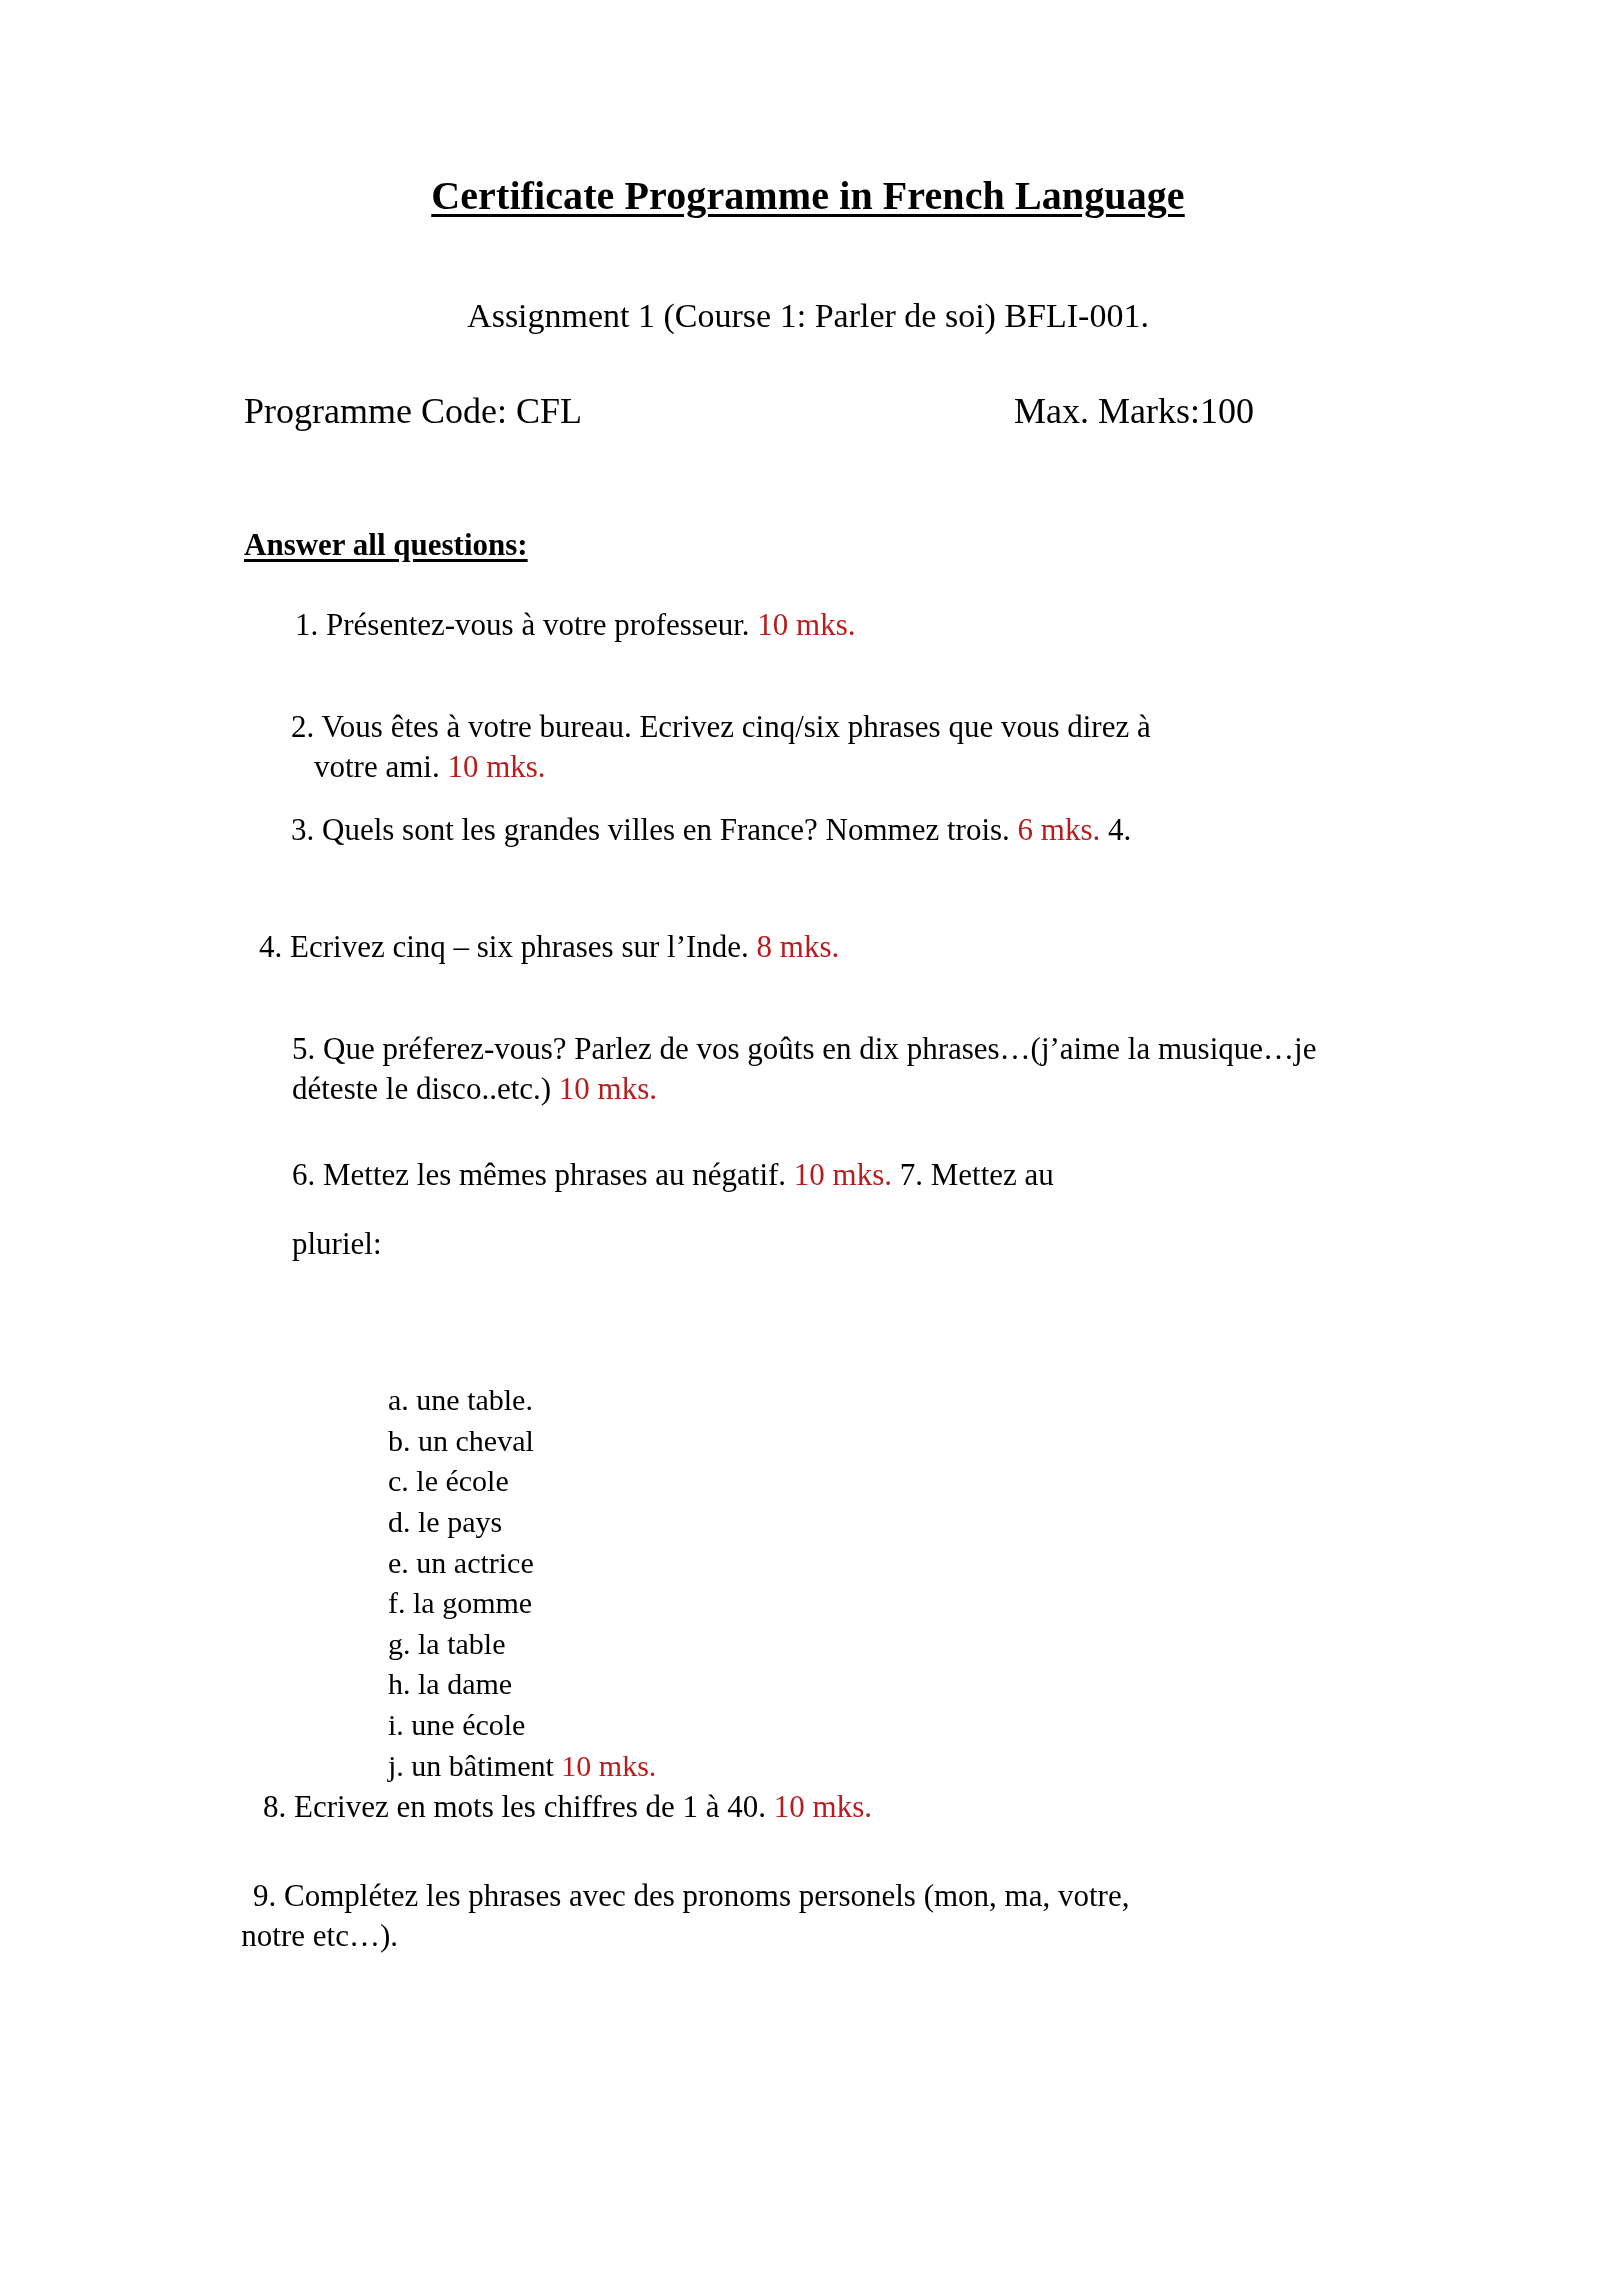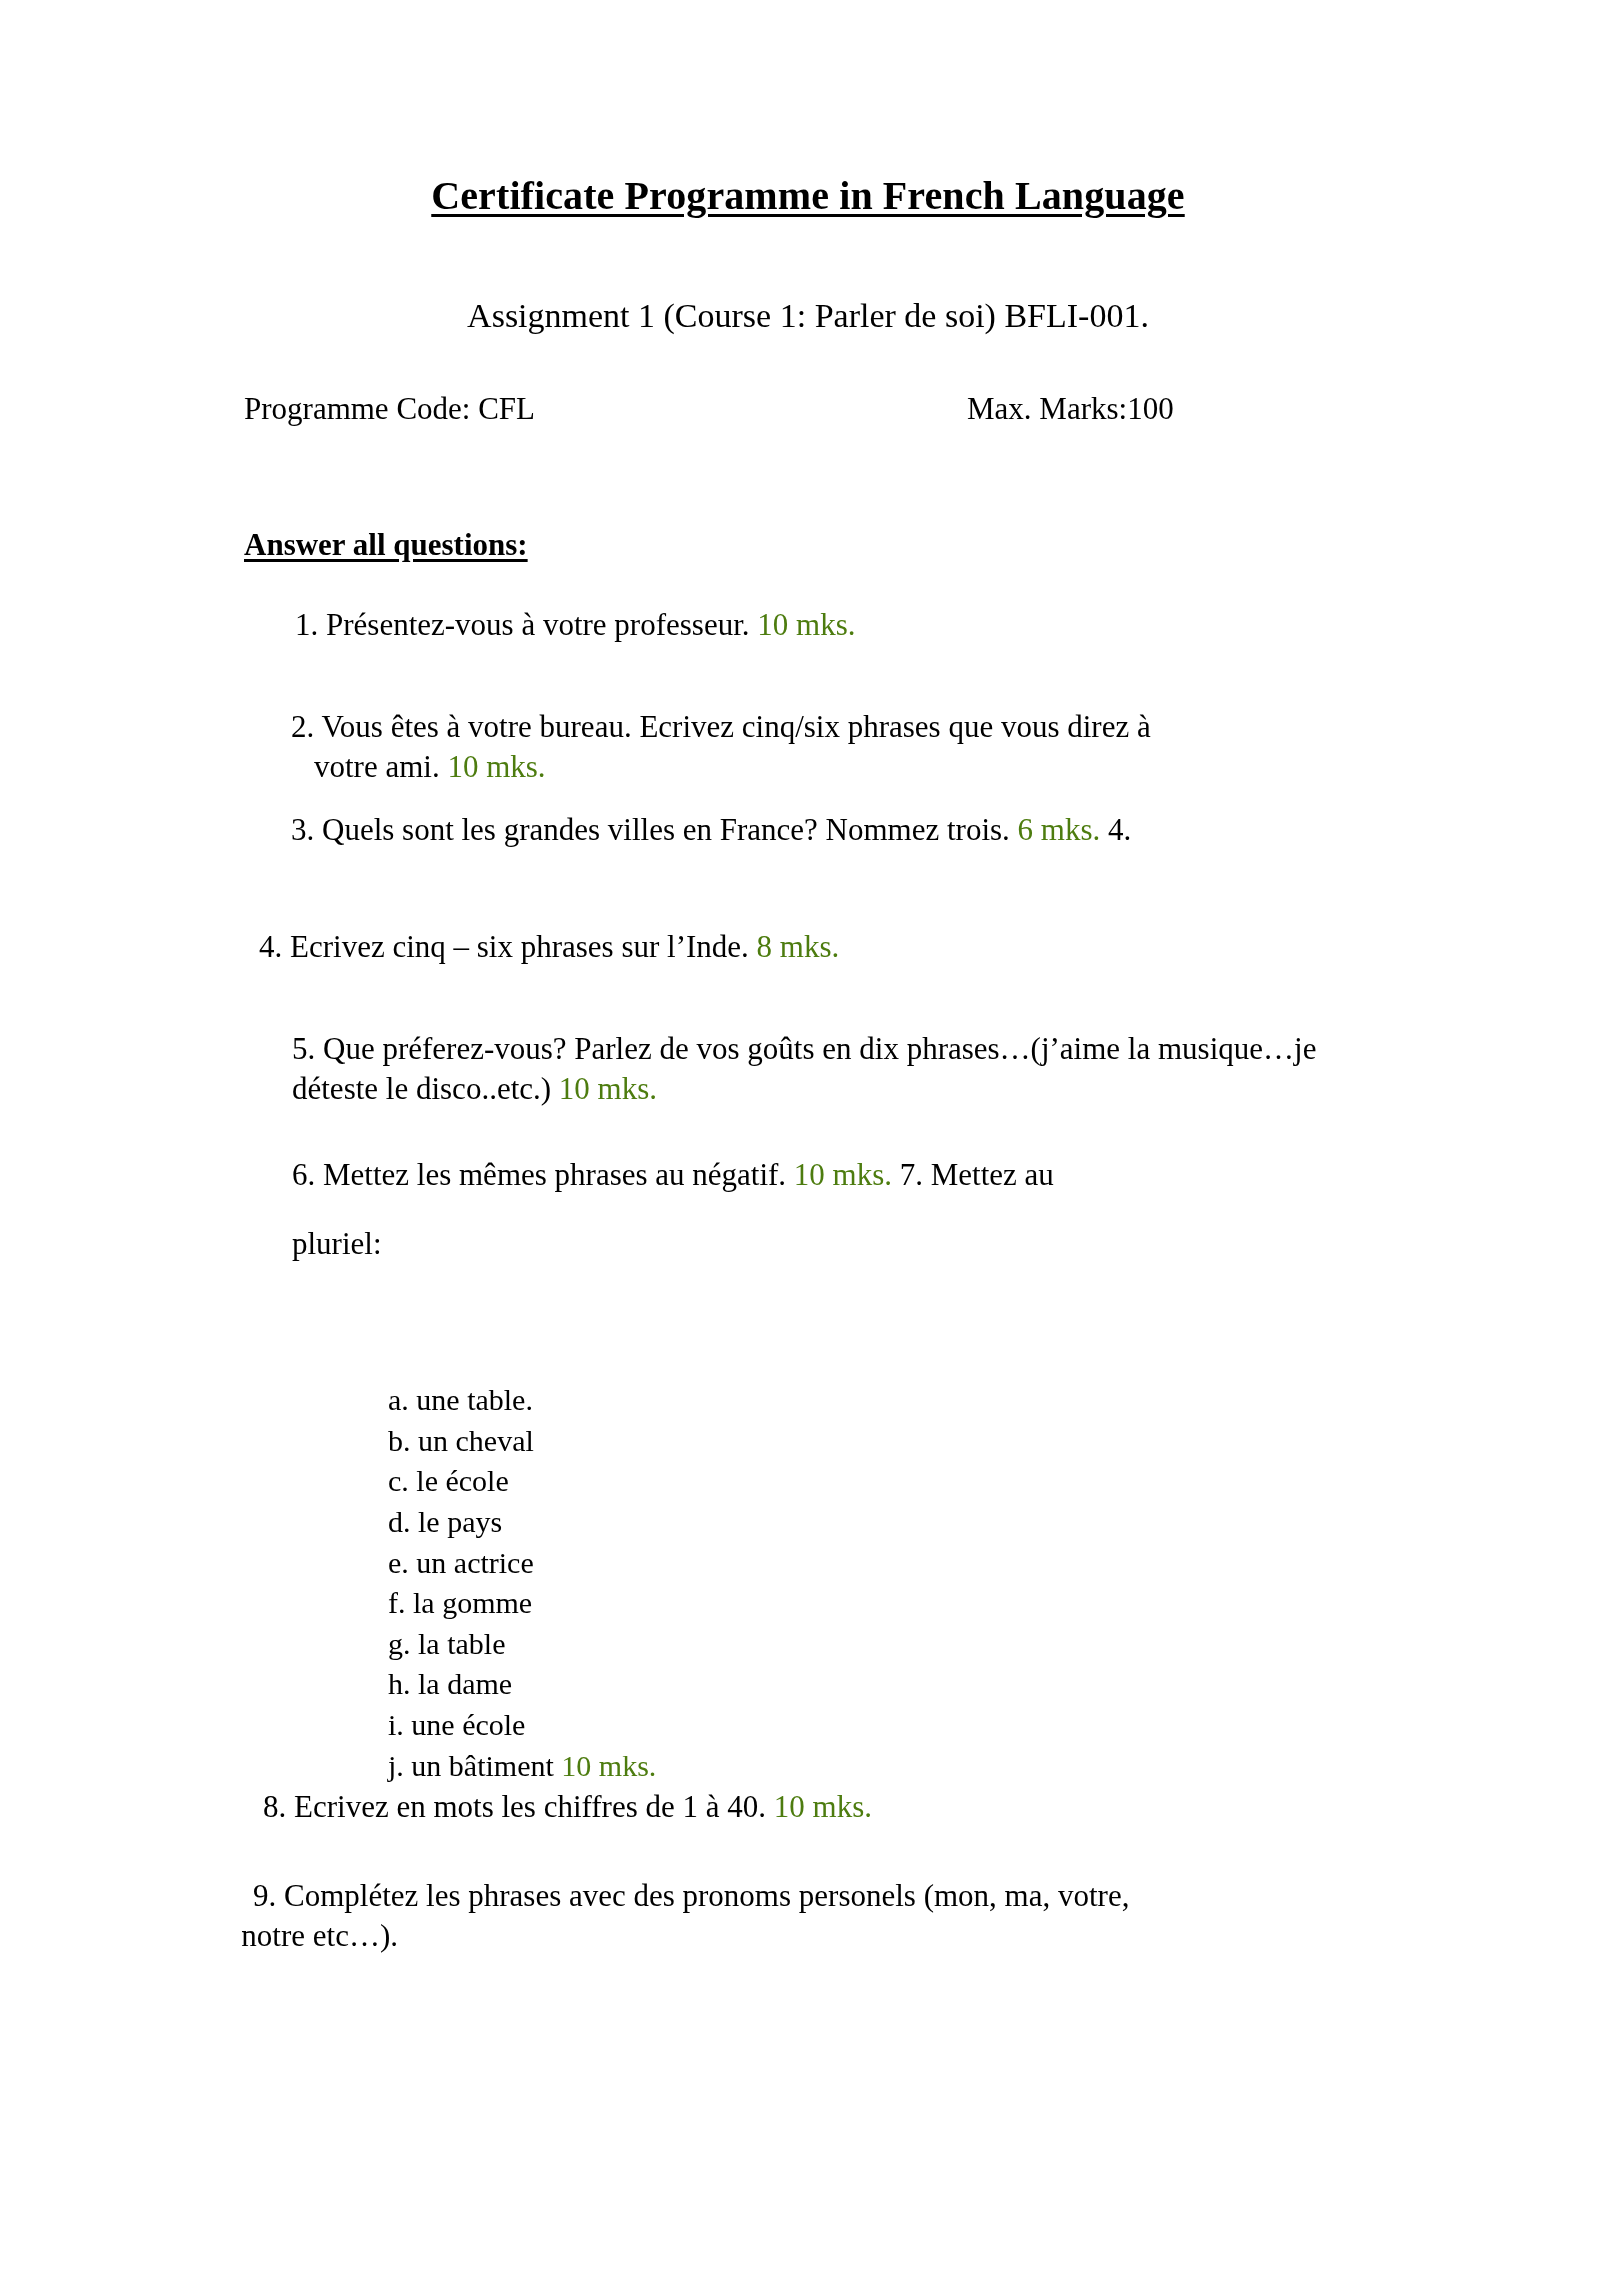--- a/index.html
+++ b/index.html
@@ -48,21 +48,21 @@
     text-align: center;
     font-size: 34px;
     line-height: 1.1;
   }
 
   .meta-row {
     position: absolute;
     left: 244px;
     top: 391px;
     width: 1056px;
-    font-size: 31px;
+    font-size: 36px;
     line-height: 1.15;
   }
   .meta-row .meta-left {
     display: inline-block;
   }
   .meta-row .meta-right {
     display: inline-block;
     margin-left: 432px;
   }
 
@@ -90,21 +90,21 @@
   .q-3  { left: 291px; top: 810px; width: 1108px; }
   .q-4  { left: 259px; top: 927px; width: 1108px; }
   .q-5  { left: 292px; top: 1029px; width: 1056px; }
   .q-6  { left: 292px; top: 1155px; width: 1108px; }
   .q-7b { left: 292px; top: 1224px; width: 652px; }
   .q-8  { left: 263px; top: 1787px; width: 1108px; }
   .q-9  { left: 253px; top: 1876px; width: 1108px; }
   .q-9 .cont { display: block; margin-left: -11.7px; }
 
   .mks {
-    color: #4d7c0f;
+    color: #b91c1c;
   }
 
   
   .sublist {
     position: absolute;
     left: 388px;
     top: 1380px;
     font-size: 30px;
     line-height: 1.355;
   }

